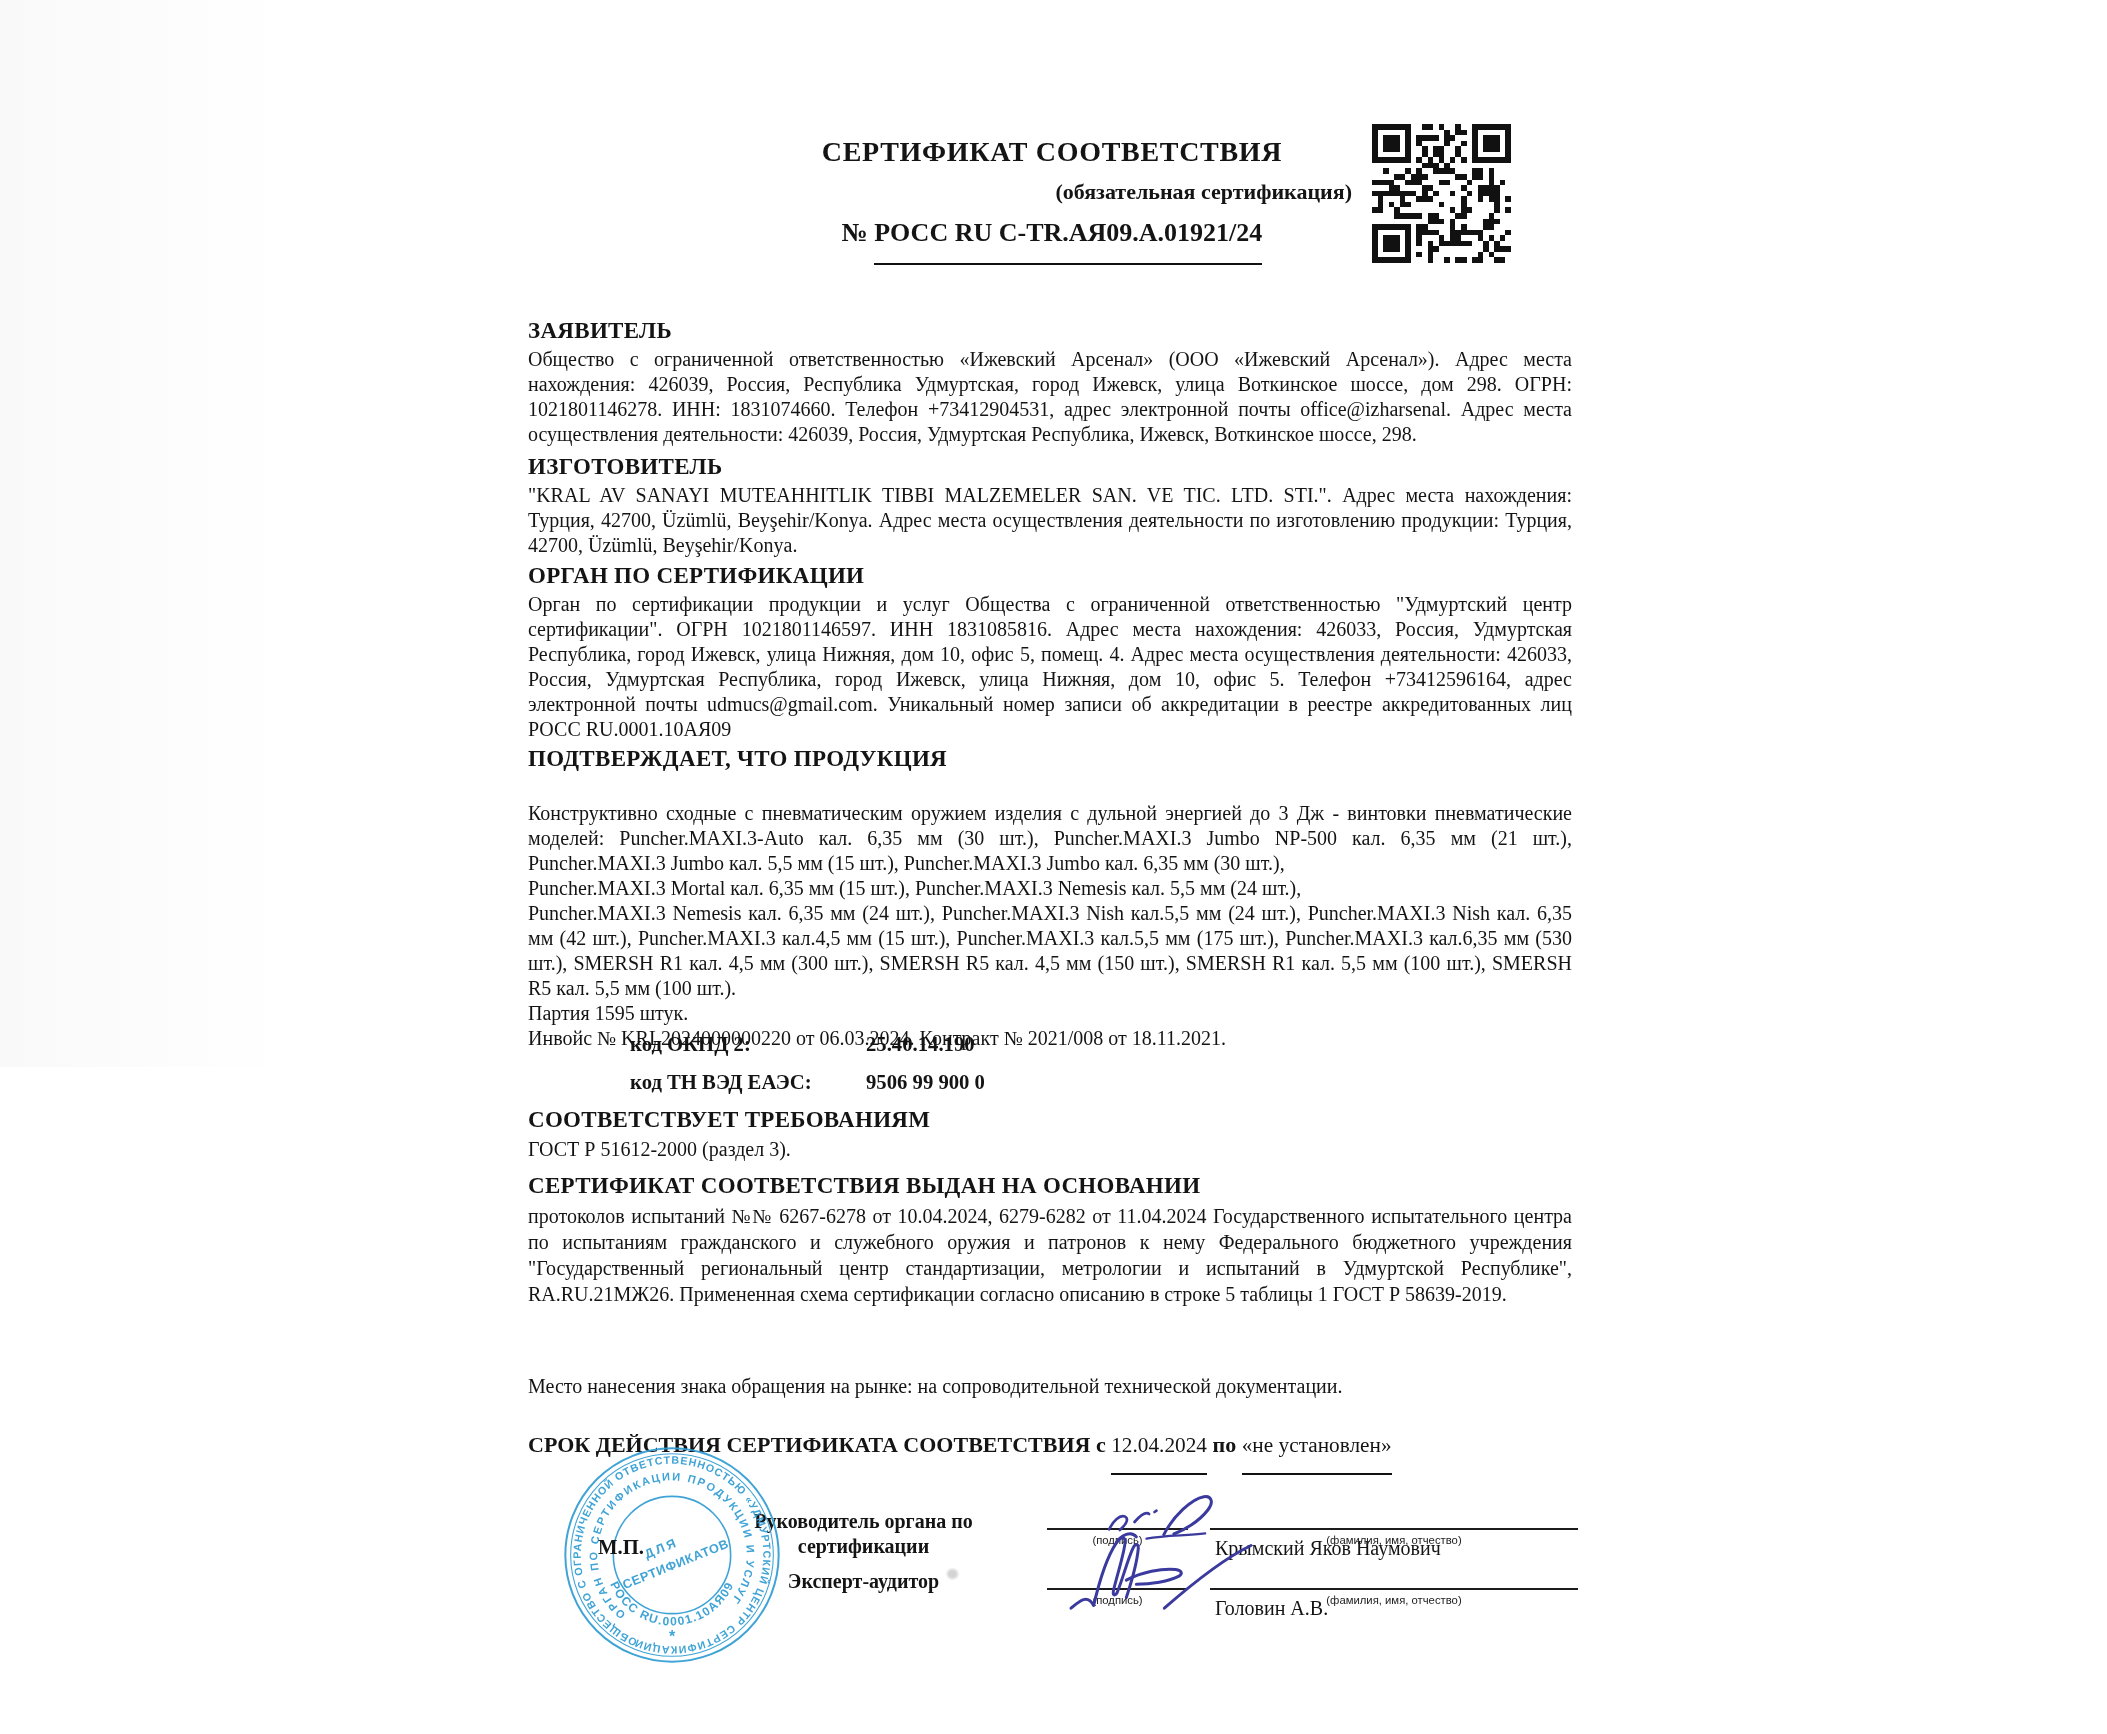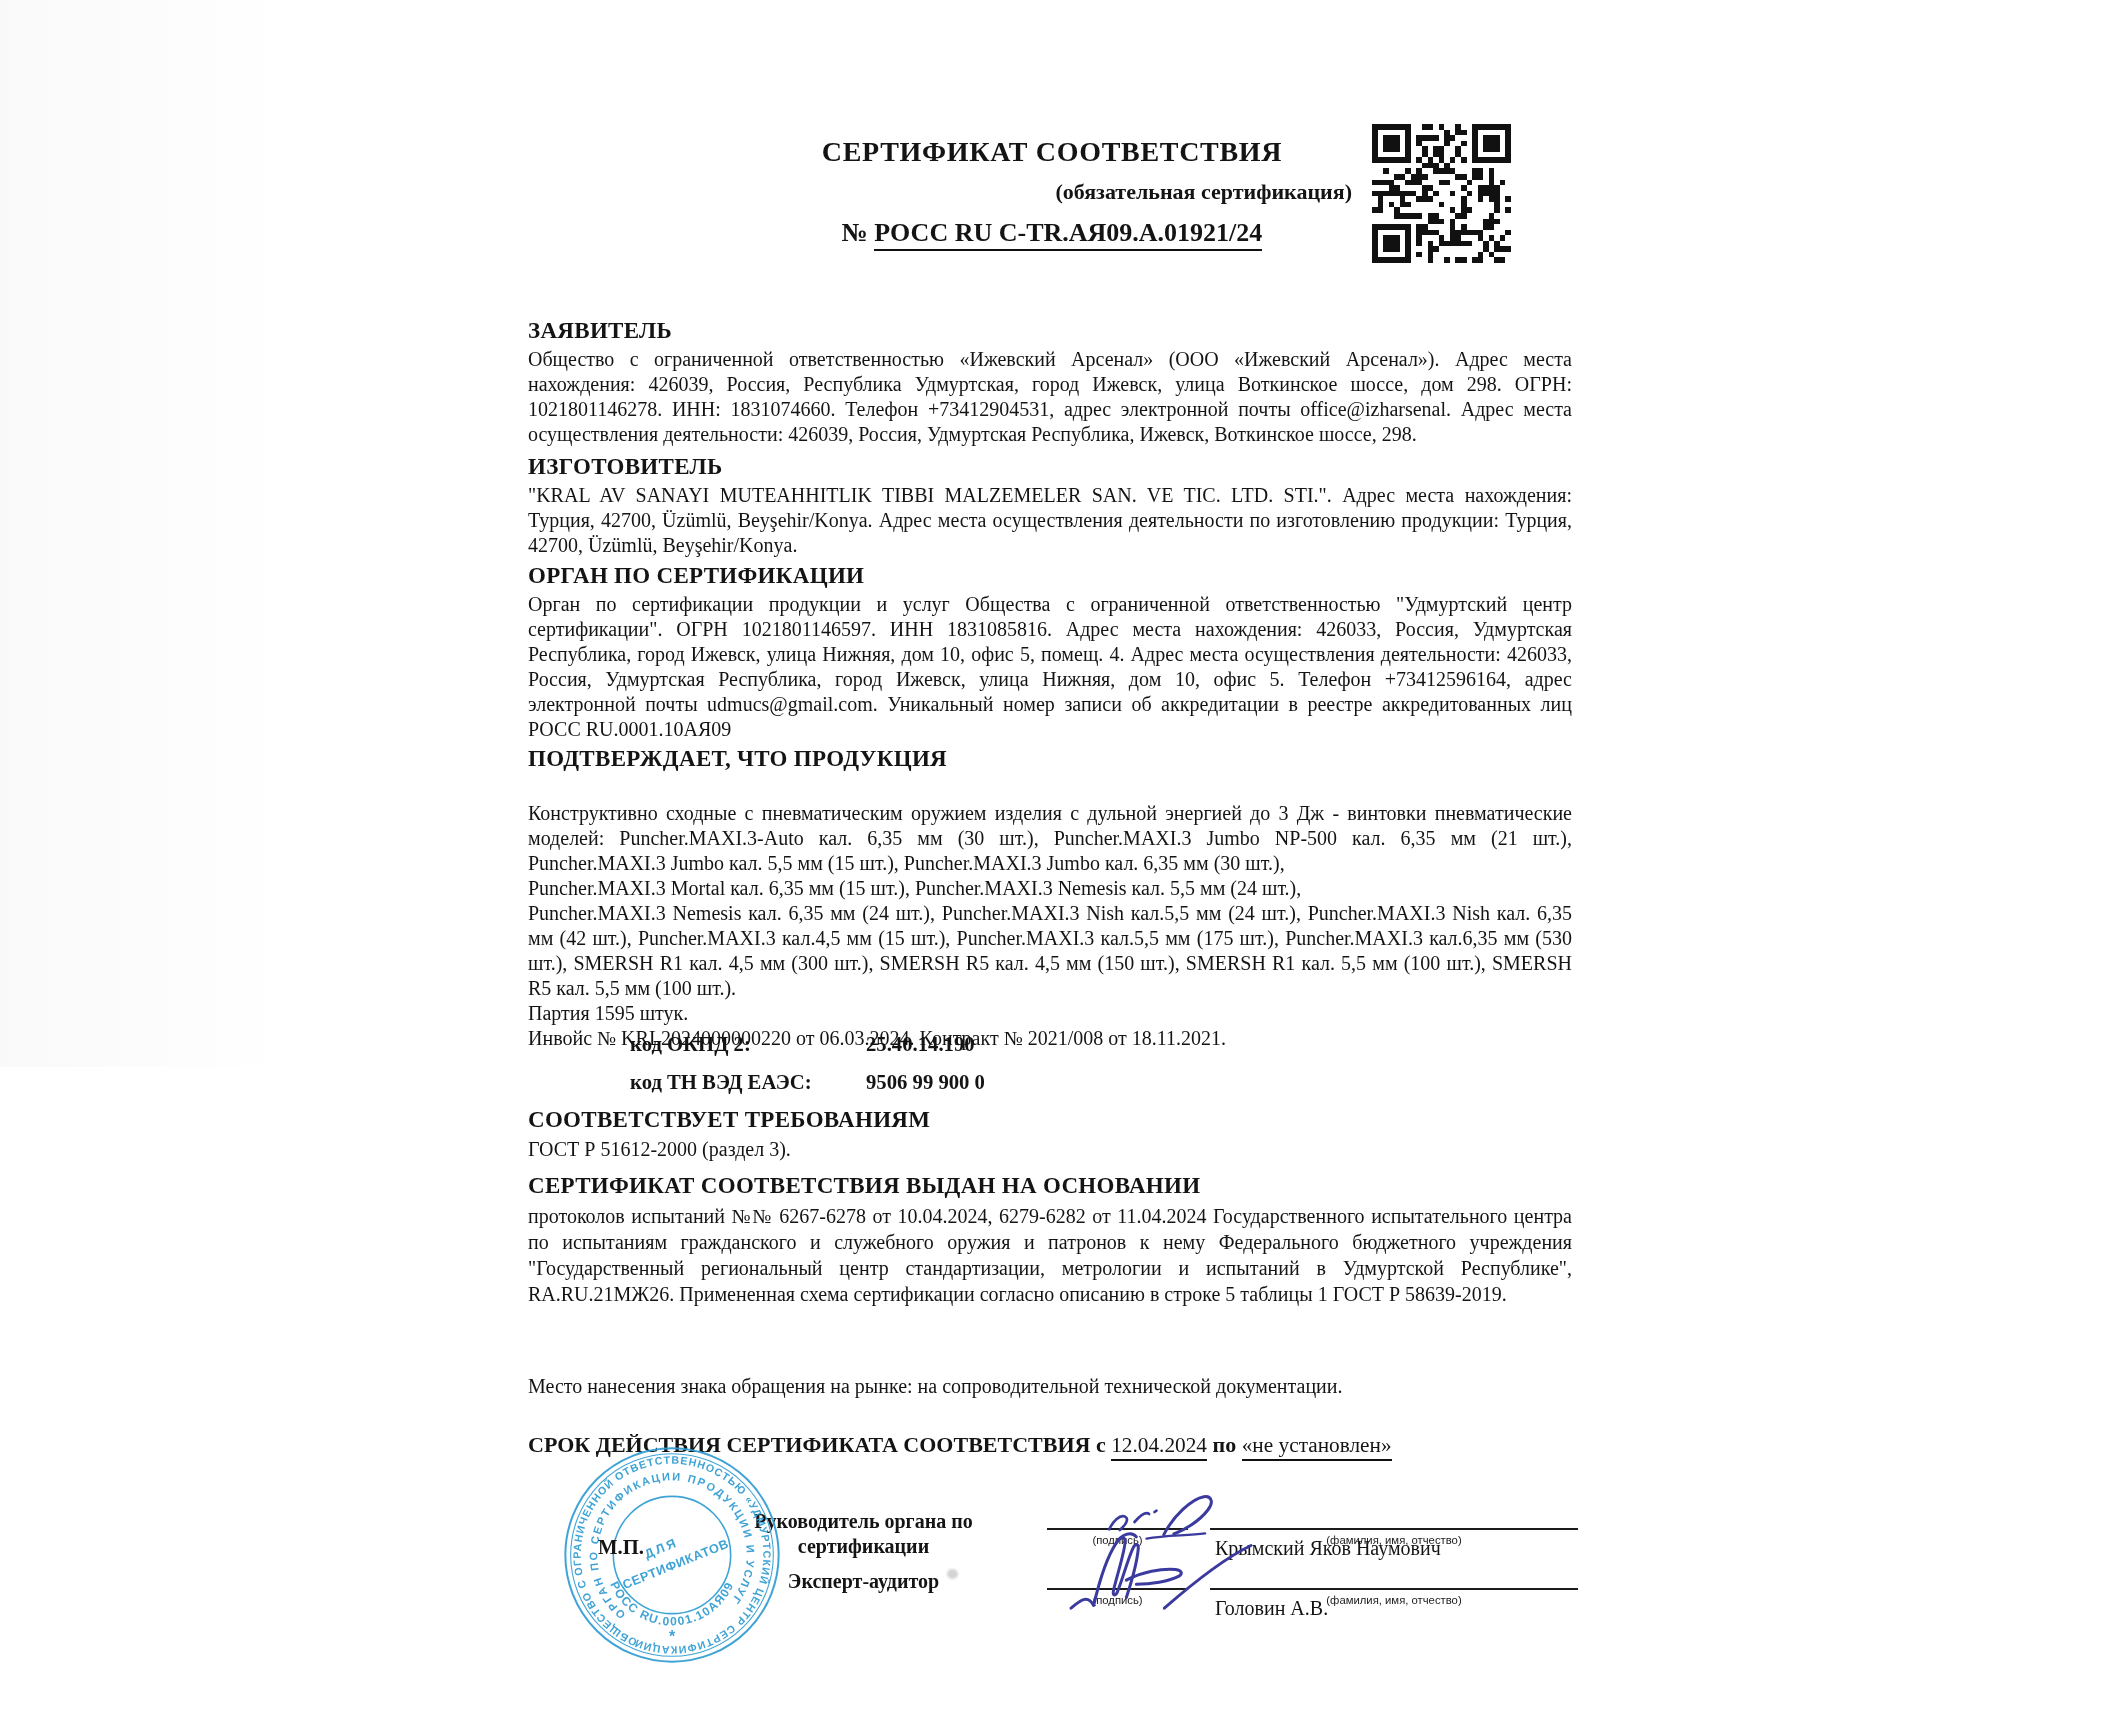--- a/index.html
+++ b/index.html
@@ -4,35 +4,35 @@
 <style>
   html,body{margin:0;padding:0;background:#e8e8e8;}
   .page{position:relative;width:2108px;height:1734px;background:#ffffff;overflow:hidden;
         font-family:"Liberation Serif", serif;color:#141414;}
 
   
   .title-block{position:absolute;left:752px;top:136px;width:600px;text-align:center;}
   .title{font-size:28px;font-weight:bold;letter-spacing:0.7px;}
   .subtitle{font-size:22px;font-weight:bold;margin-top:11.3px;text-align:right;}
   .cert-number{font-size:26px;font-weight:bold;margin-top:12.7px;}
-  .cert-number .u{border-bottom:2.7px solid #111;padding-bottom:2px;}
+  .cert-number .u{border-bottom:2.7px solid #111;padding-bottom:16px;}
 
   .qr{position:absolute;left:1372px;top:124px;width:139px;height:139px;}
 
   
   .sec-h{position:absolute;left:528px;width:1044px;font-size:23px;font-weight:bold;letter-spacing:0.3px;}
   .sec-p{position:absolute;left:528px;width:1044px;font-size:20px;line-height:25px;
          text-align:justify;white-space:pre-line;}
   .code-row{position:absolute;left:528px;width:1044px;font-size:20.7px;}
   .code-label{position:absolute;left:102px;font-weight:bold;}
   .code-value{position:absolute;left:338px;font-weight:bold;}
 
   .validity{position:absolute;left:528px;width:1067px;font-size:22px;}
   .v-label,.v-word{font-weight:bold;}
-  .v-val{font-weight:normal;font-size:21.3px;border-bottom:2.7px solid #111;padding-bottom:2px;}
+  .v-val{font-weight:normal;font-size:21.3px;border-bottom:2.7px solid #111;padding-bottom:16px;}
 
   
   .mp{position:absolute;left:598px;top:1536px;font-size:20.7px;font-weight:bold;z-index:3;}
   .role{position:absolute;left:730px;width:267px;text-align:center;font-size:20px;font-weight:bold;line-height:25px;}
   .sig-line{position:absolute;border-bottom:2.7px solid #1c1c1c;height:0;}
   .caption{position:absolute;font-family:"Liberation Sans", sans-serif;font-size:11.3px;
            text-align:center;color:#222;}
   .name{position:absolute;font-size:20px;margin-top:35px;}
 
   .stamp{position:absolute;left:562px;top:1445px;width:220px;height:220px;z-index:2;opacity:.92;}

